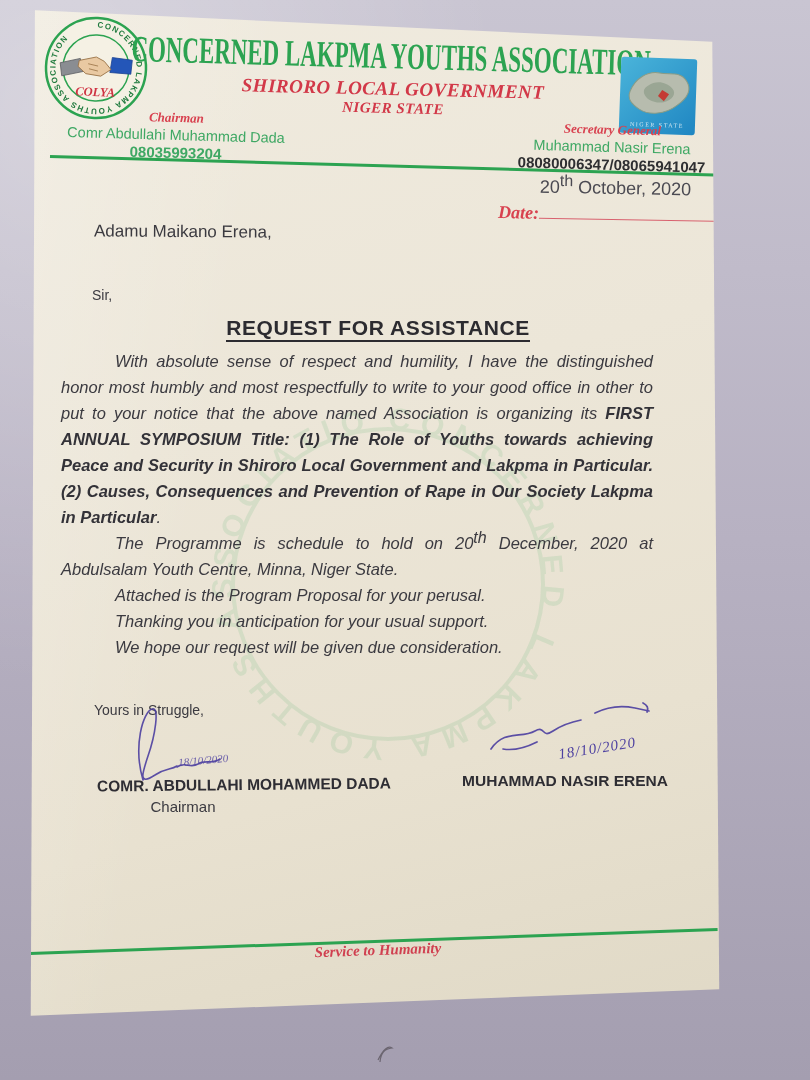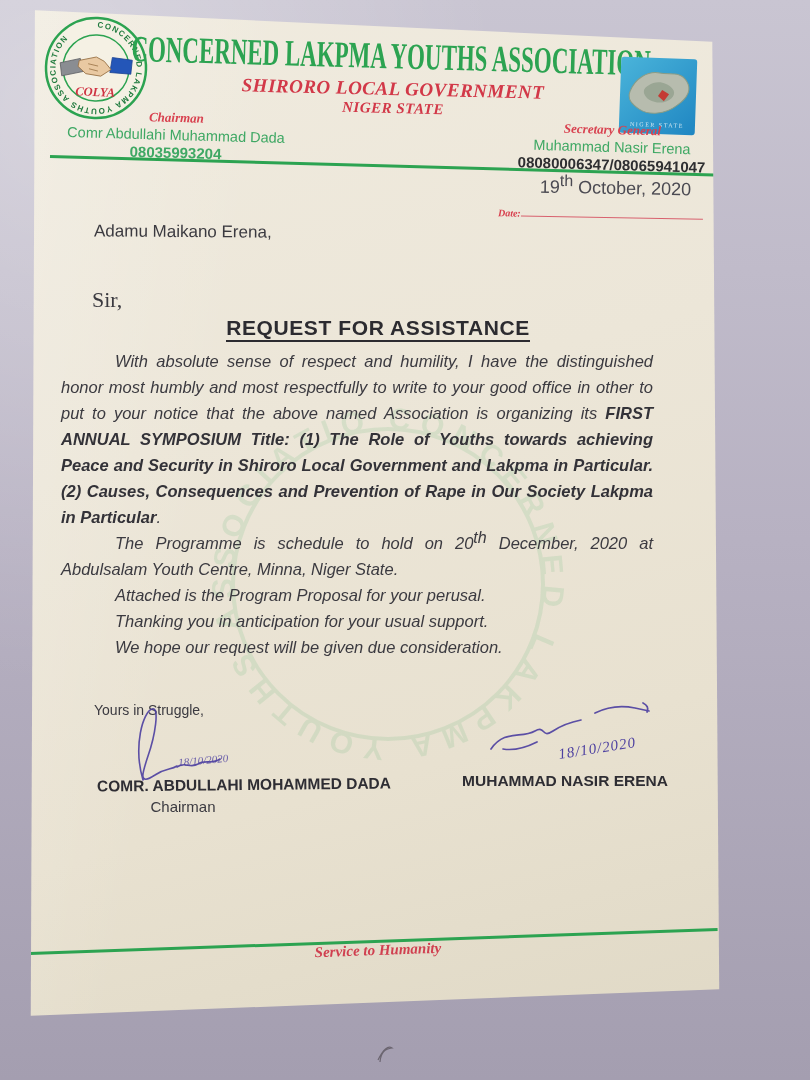--- a/index.html
+++ b/index.html
@@ -50,25 +50,25 @@
   .header-rule{left:22px;top:151px;width:676px;height:3px;background:#2ca351;
     transform:rotate(1.6deg);transform-origin:left center;}
   .logo-badge{left:16px;top:12px;width:104px;height:104px;transform:rotate(2deg);}
   .niger-logo{left:590px;top:48px;width:82px;height:88px;transform:rotate(2deg);}
   
   .date-line{left:495px;top:174px;width:185px;text-align:center;
     font-size:18px;color:#4b4a52;transform:rotate(1deg);}
   .date-line sup,.body sup{font-size:16px;vertical-align:super;line-height:0;}
   .date-blank{left:470px;top:200px;transform:rotate(1deg);white-space:nowrap;}
   .date-blank .lbl{font-family:"Liberation Serif", serif;font-style:italic;font-weight:bold;
-    font-size:10px;color:#d8414f;}
+    font-size:18px;color:#d8414f;}
   .date-blank .blank{display:inline-block;width:182px;border-bottom:1.5px solid #d8616e;height:12px;}
   
   .recipient{left:66px;top:218px;font-size:17px;color:#3b3a40;transform:rotate(0.4deg);}
-  .salutation{left:64px;top:283px;font-size:22px;color:#3b3a40;font-family:Liberation Serif, serif;}
+  .salutation{left:64px;top:283px;font-size:14px;color:#3b3a40;}
   .subject{left:150px;top:312px;width:400px;text-align:center;}
   .subject span{
     font-size:21px;font-weight:bold;color:#2c2b30;letter-spacing:0.6px;
     border-bottom:2.5px solid #2c2b30;padding-bottom:1px;}
   .body{left:33px;top:344px;width:592px;font-size:16.5px;line-height:26px;color:#3b3a40;
     text-align:justify;}
   .body p{margin:0;text-indent:54px;font-style:italic;}
   .body .b{font-weight:bold;color:#333238;}
   .closing{left:66px;top:698px;font-size:14px;color:#3b3a40;}
   
@@ -140,21 +140,21 @@
     </div>
     <div class="abs officer secretary-block">
       <div class="o-title">Secretary General</div>
       <div class="o-name">Muhammad Nasir Erena</div>
       <div class="o-phone">08080006347/08065941047</div>
     </div>
 
     <div class="abs header-rule"></div>
 
     <div class="abs date-line">
-      <span>19</span><sup>th</sup><span> October, 2020</span>
+      <span>20</span><sup>th</sup><span> October, 2020</span>
     </div>
     <div class="abs date-blank">
       <span class="lbl">Date:</span><span class="blank"></span>
     </div>
 
     <svg class="abs watermark" width="420" height="420" viewBox="0 0 420 420">
       <defs>
           <path id="wmPath" d="M210,55 a155,155 0 1,1 -0.01,0"></path>
         </defs>
       <circle cx="210" cy="210" r="155" fill="none" stroke="#2ca351" stroke-width="4"></circle>

